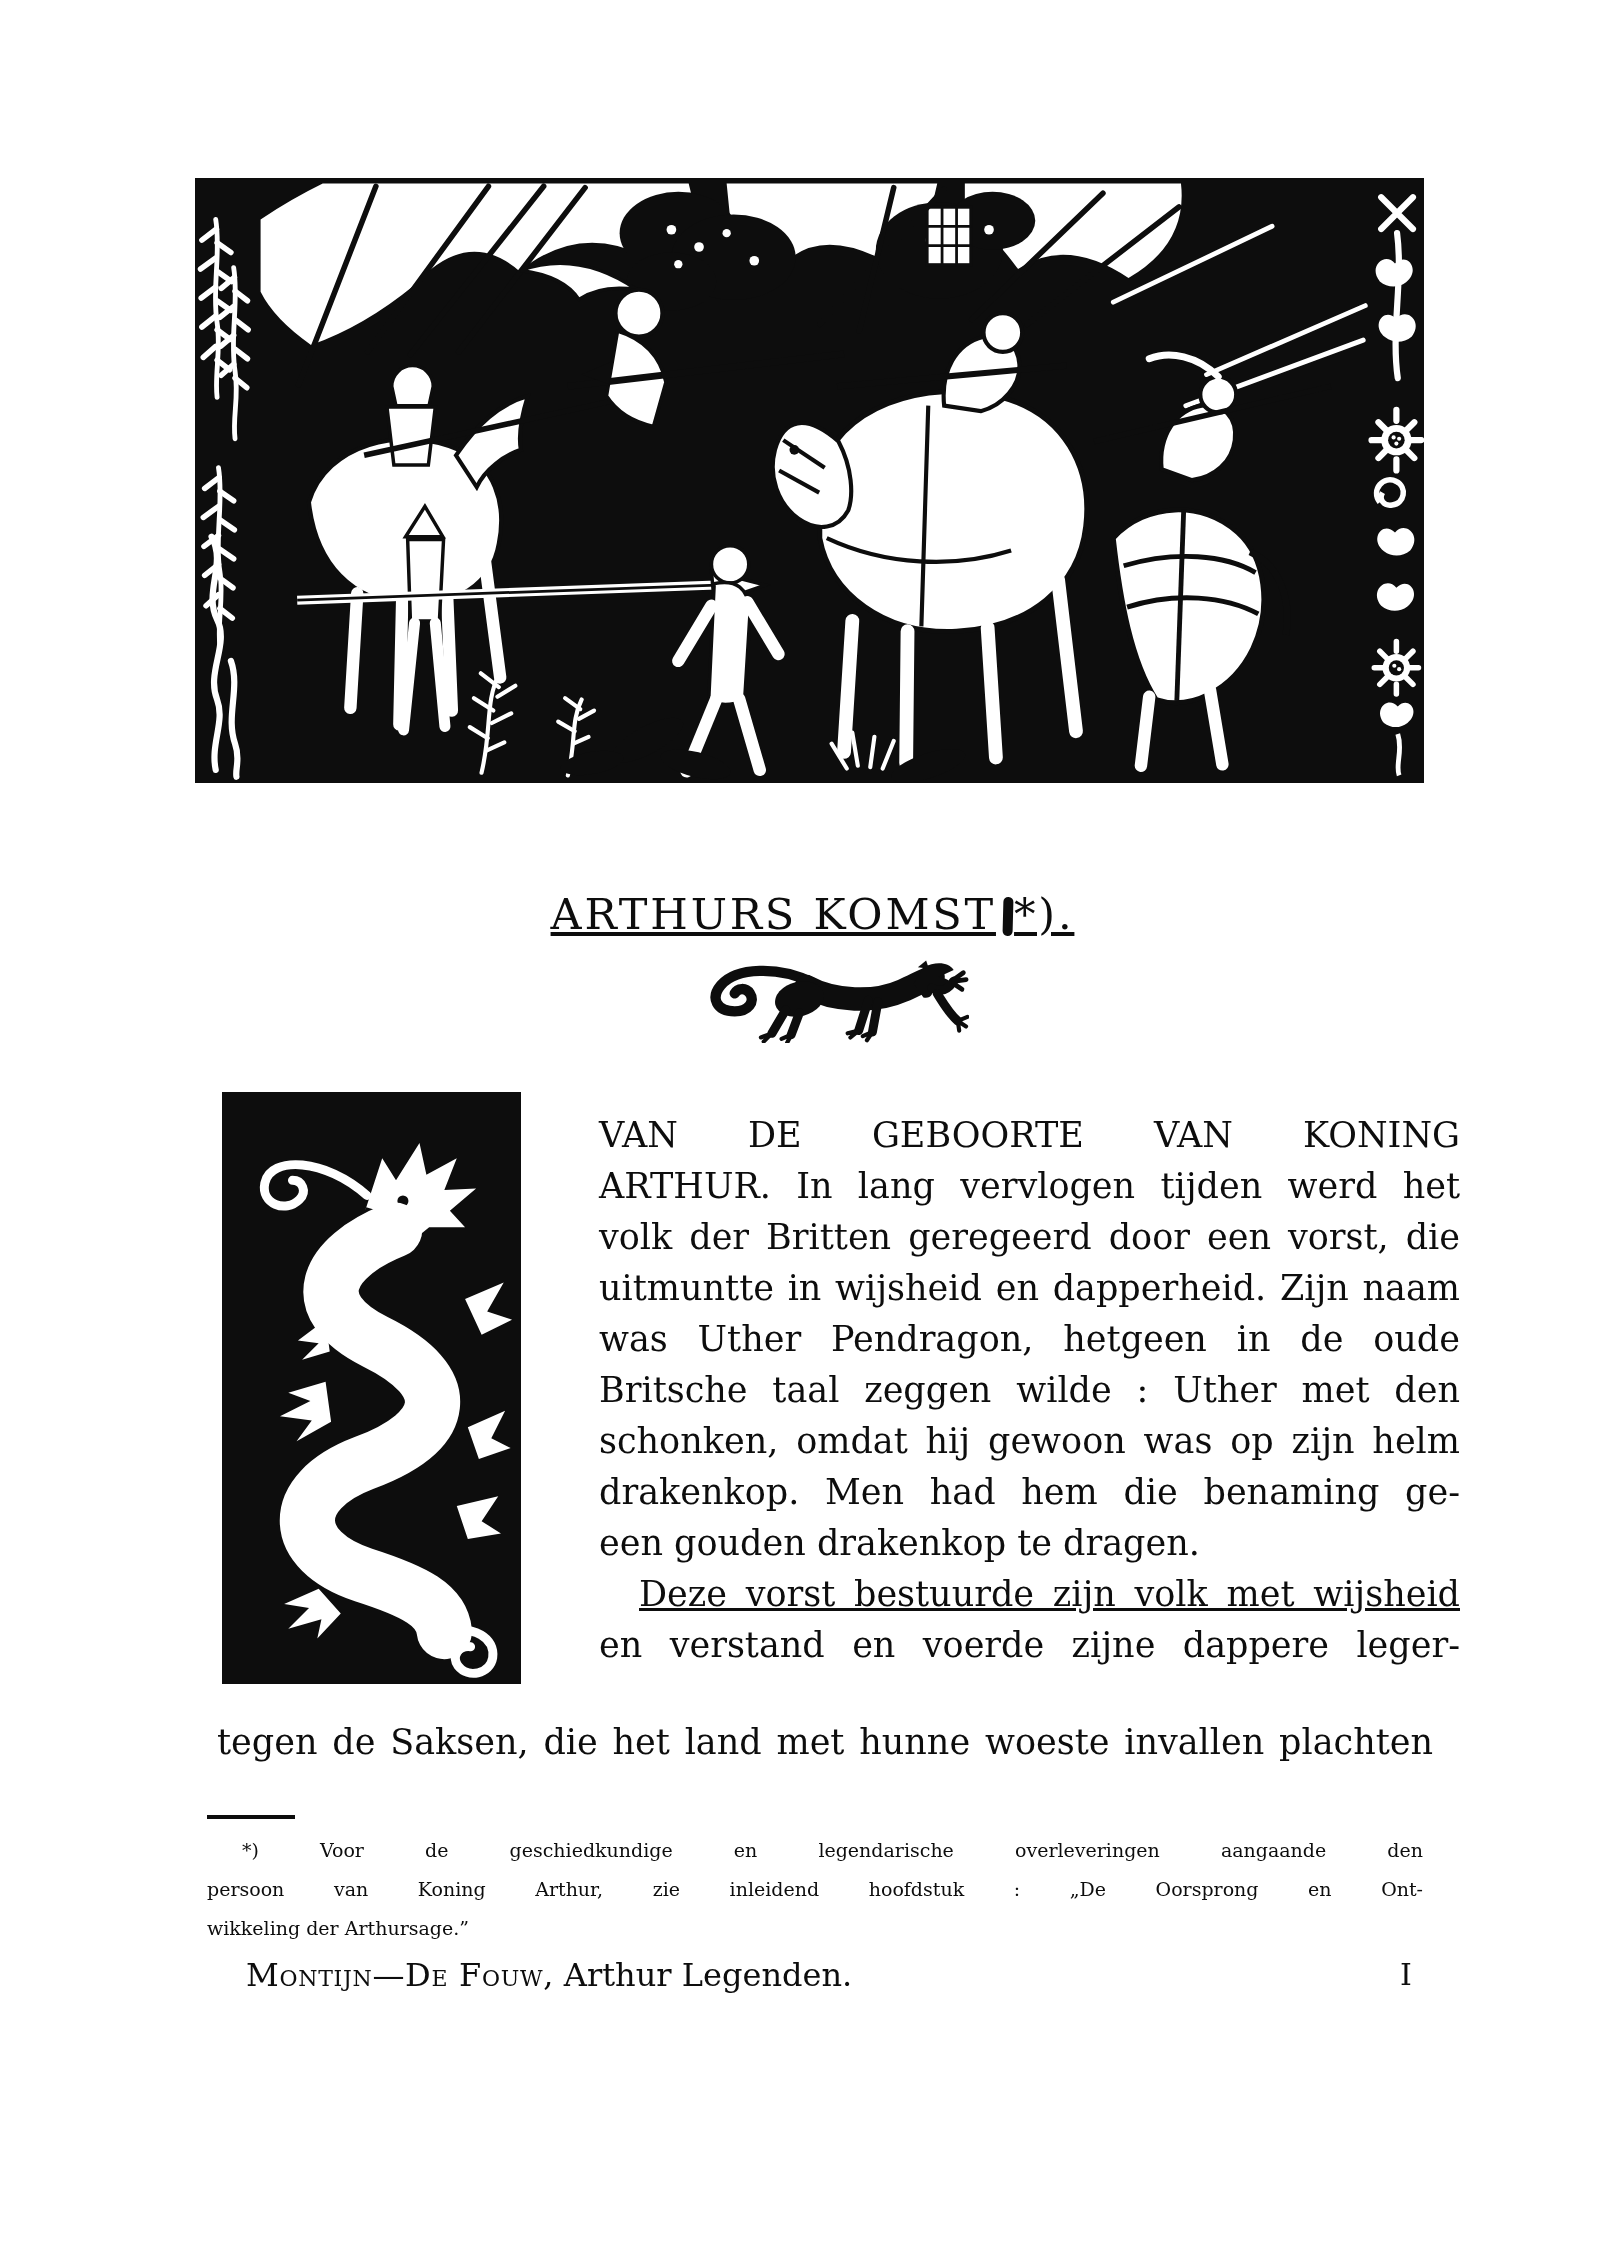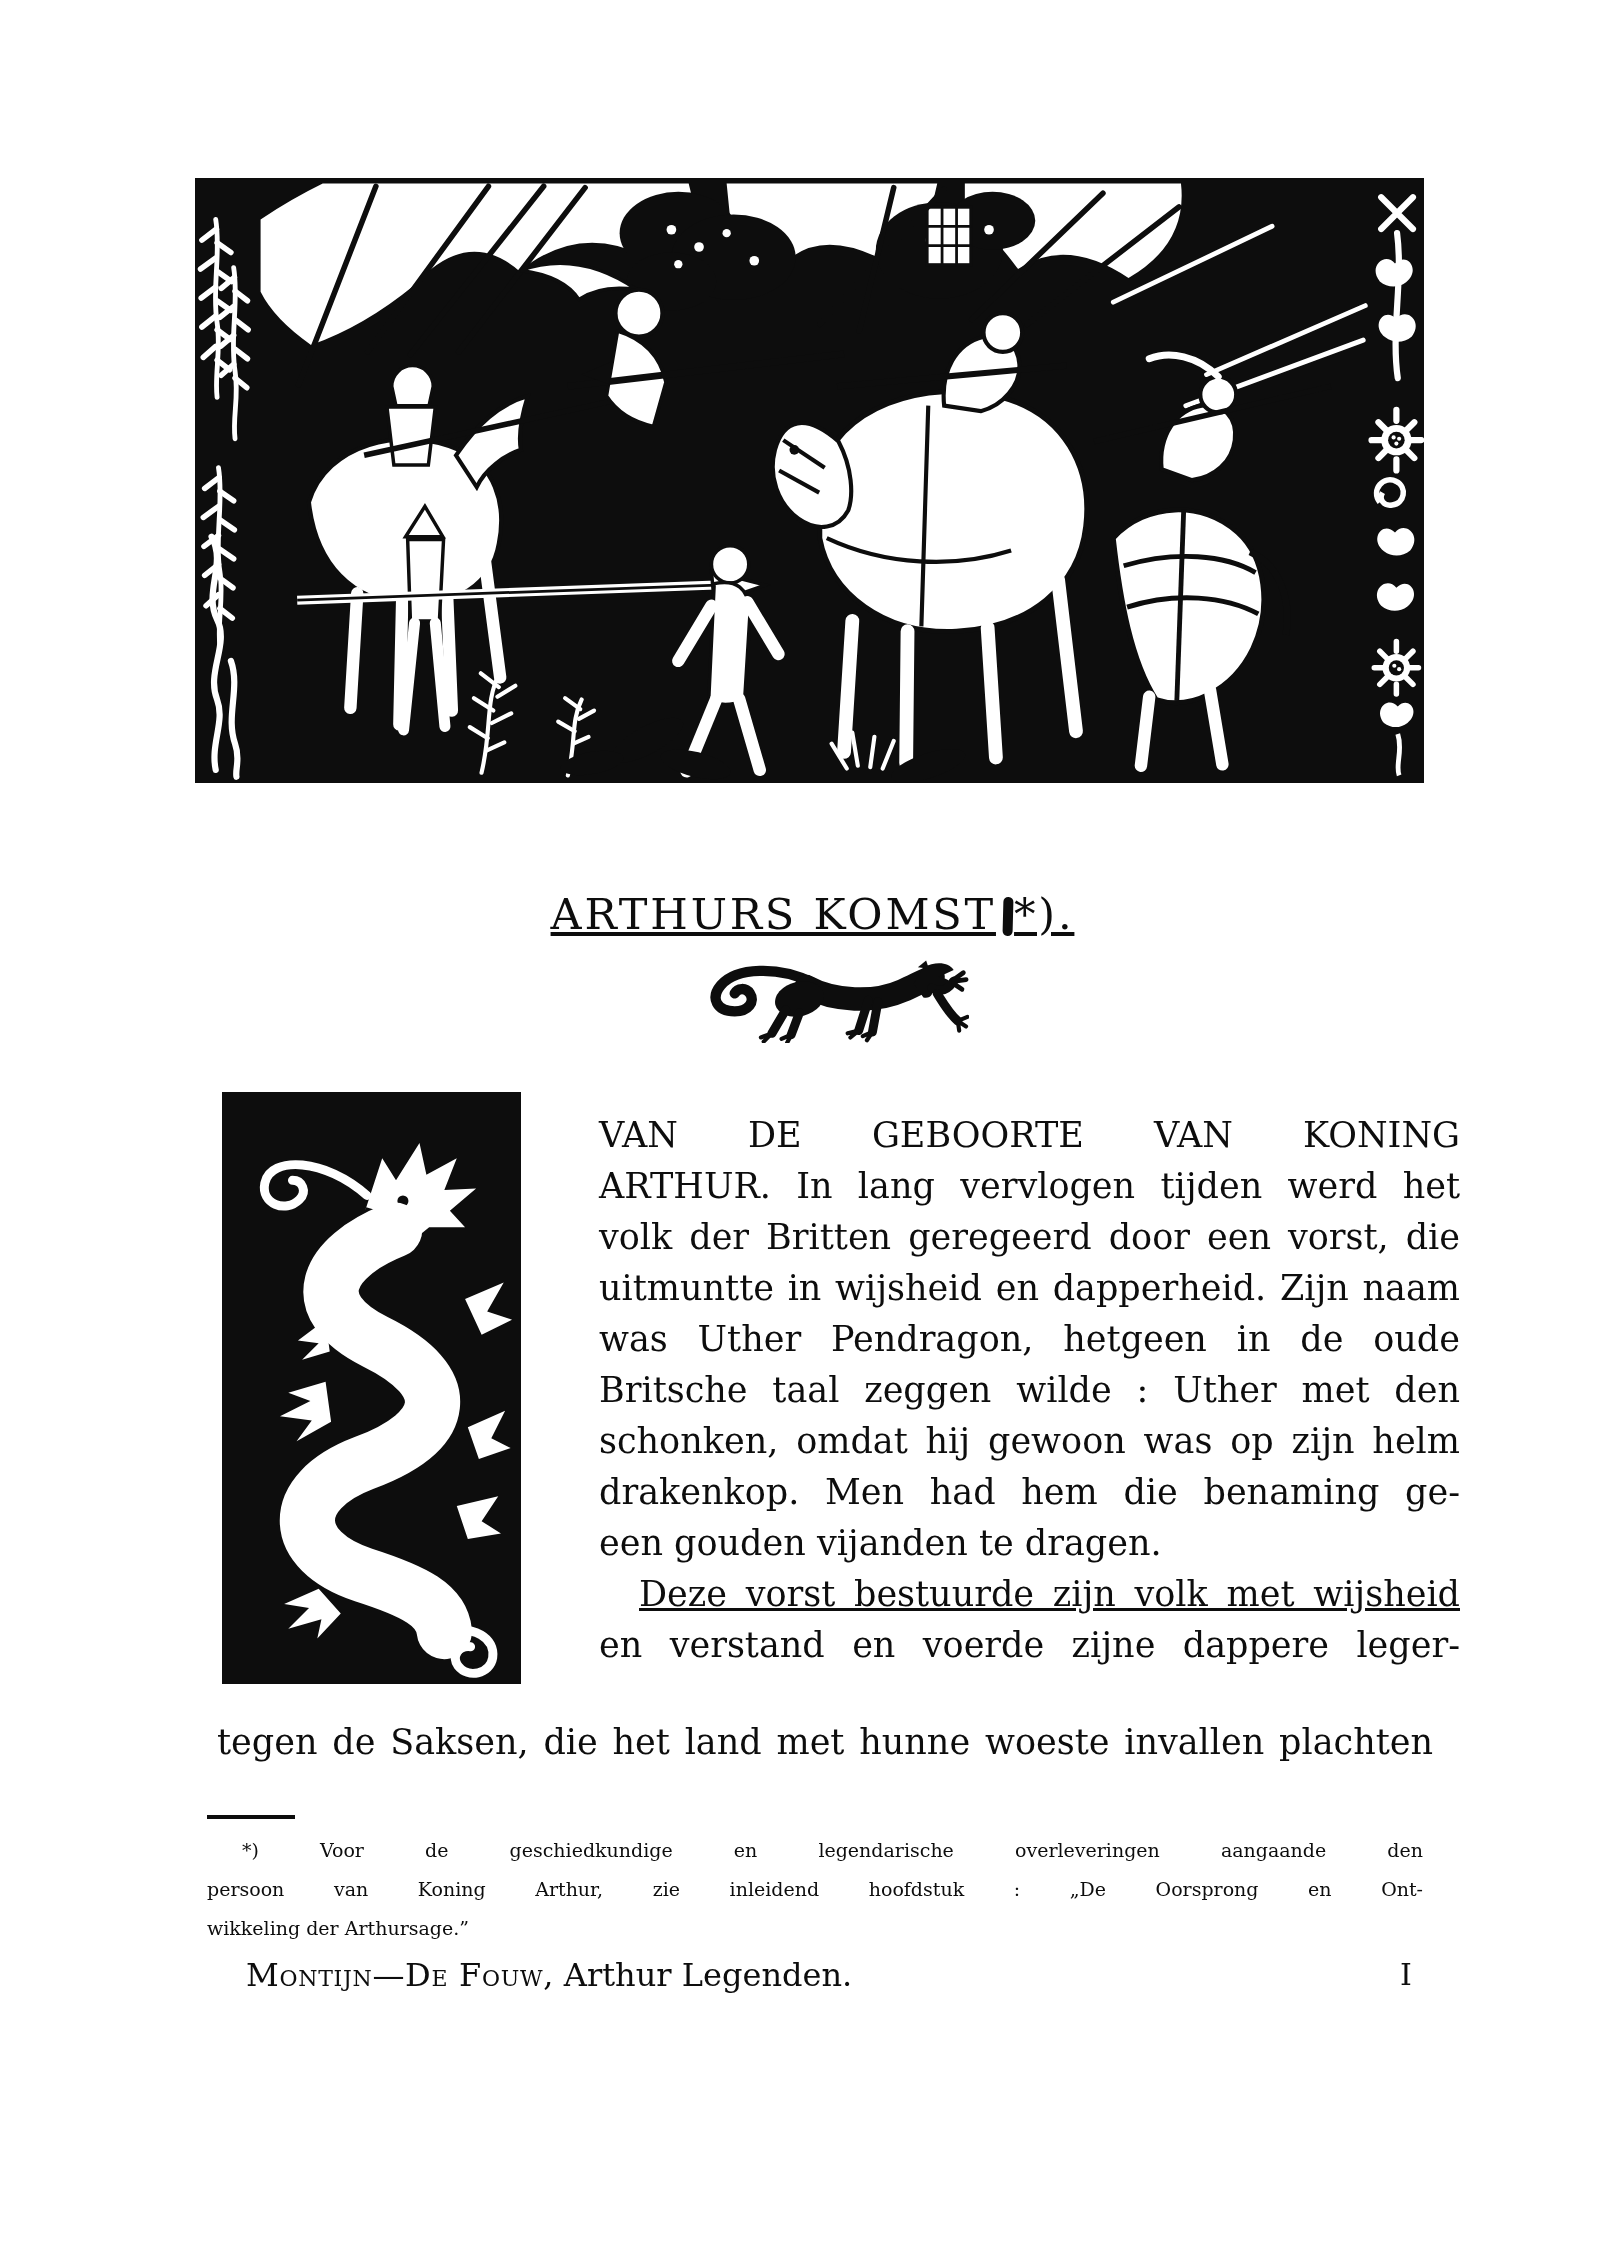--- a/index.html
+++ b/index.html
@@ -267,21 +267,21 @@
 
   <div class="col-text">
     <div class="ln just">VAN DE GEBOORTE VAN KONING</div>
     <div class="ln just">ARTHUR. In lang vervlogen tijden werd het</div>
     <div class="ln just">volk der Britten geregeerd door een vorst, die</div>
     <div class="ln just">uitmuntte in wijsheid en dapperheid. Zijn naam</div>
     <div class="ln just">was Uther Pendragon, hetgeen in de oude</div>
     <div class="ln just">Britsche taal zeggen wilde : Uther met den</div>
     <div class="ln just">schonken, omdat hij gewoon was op zijn helm</div>
     <div class="ln just">drakenkop. Men had hem die benaming ge-</div>
-    <div class="ln">een gouden vijanden te dragen.</div>
+    <div class="ln">een gouden drakenkop te dragen.</div>
     <div class="ln just indent">Deze vorst bestuurde zijn volk met wijsheid</div>
     <div class="ln just">en verstand en voerde zijne dappere leger-</div>
   </div>
 
   <div class="full-text">
     <div class="ln just">tegen de Saksen, die het land met hunne woeste invallen plachten</div>
   </div>
 
   <div class="fn-rule"></div>
   <div class="footnote">

